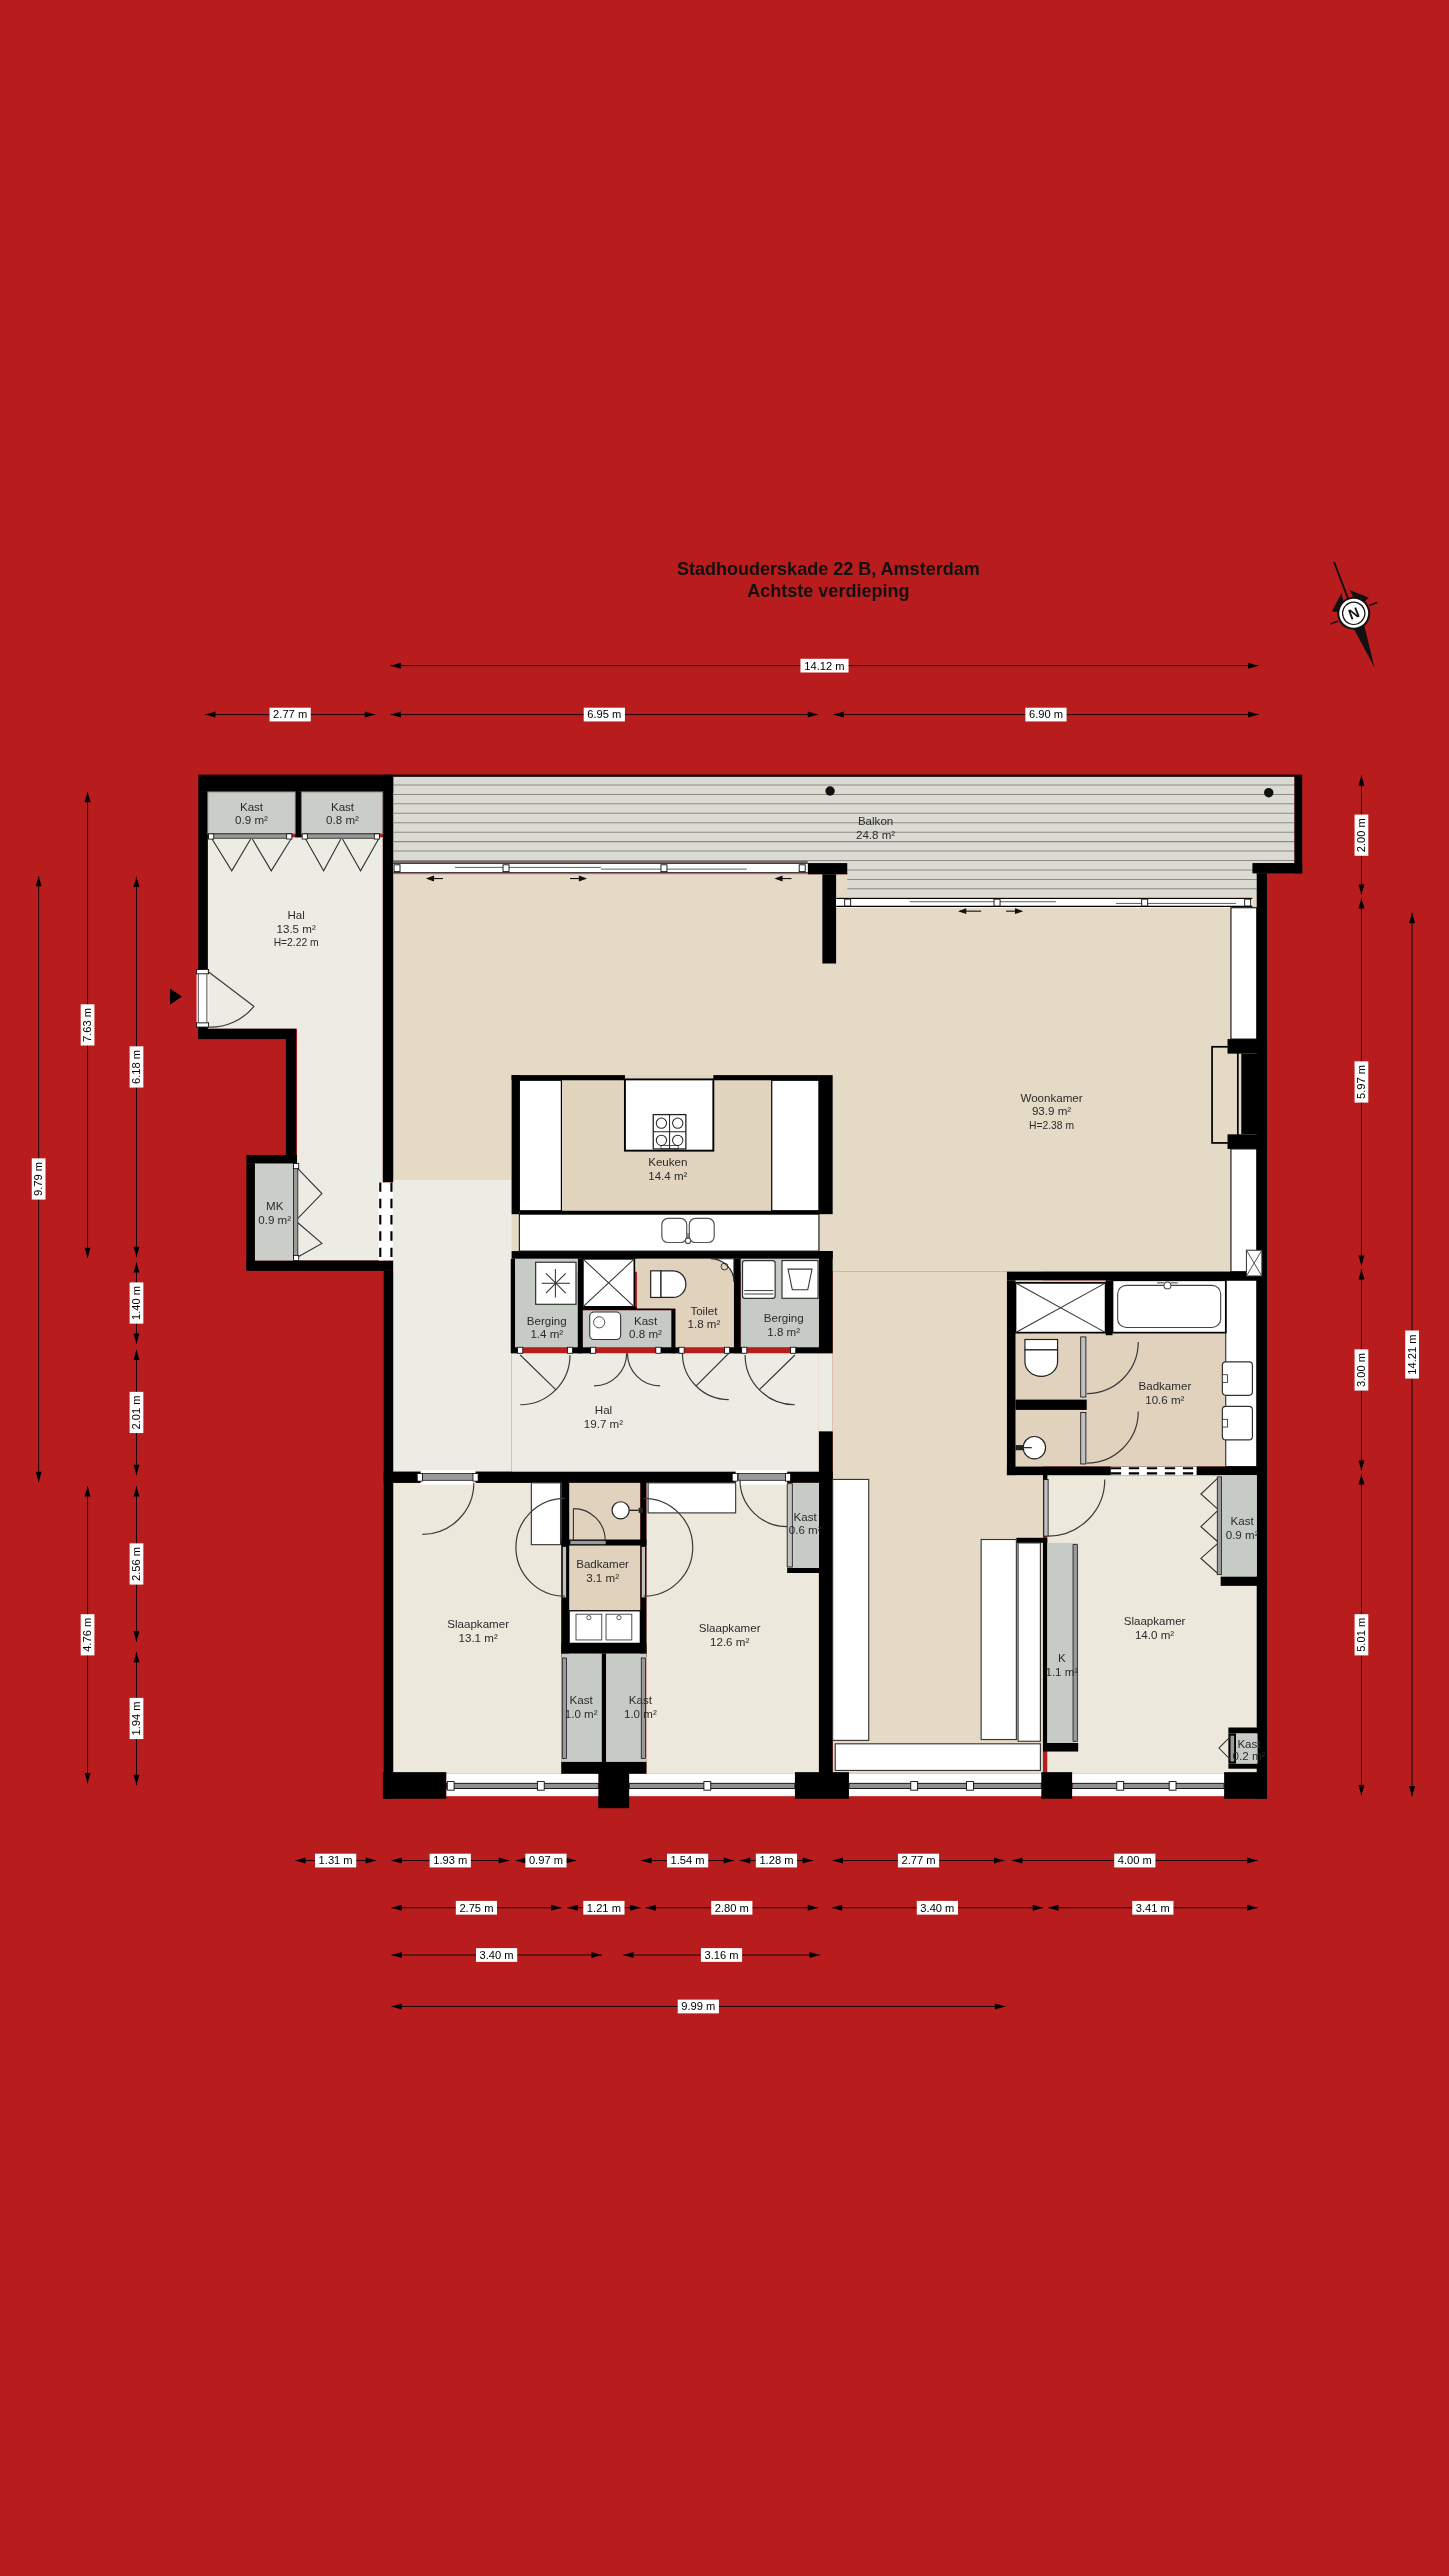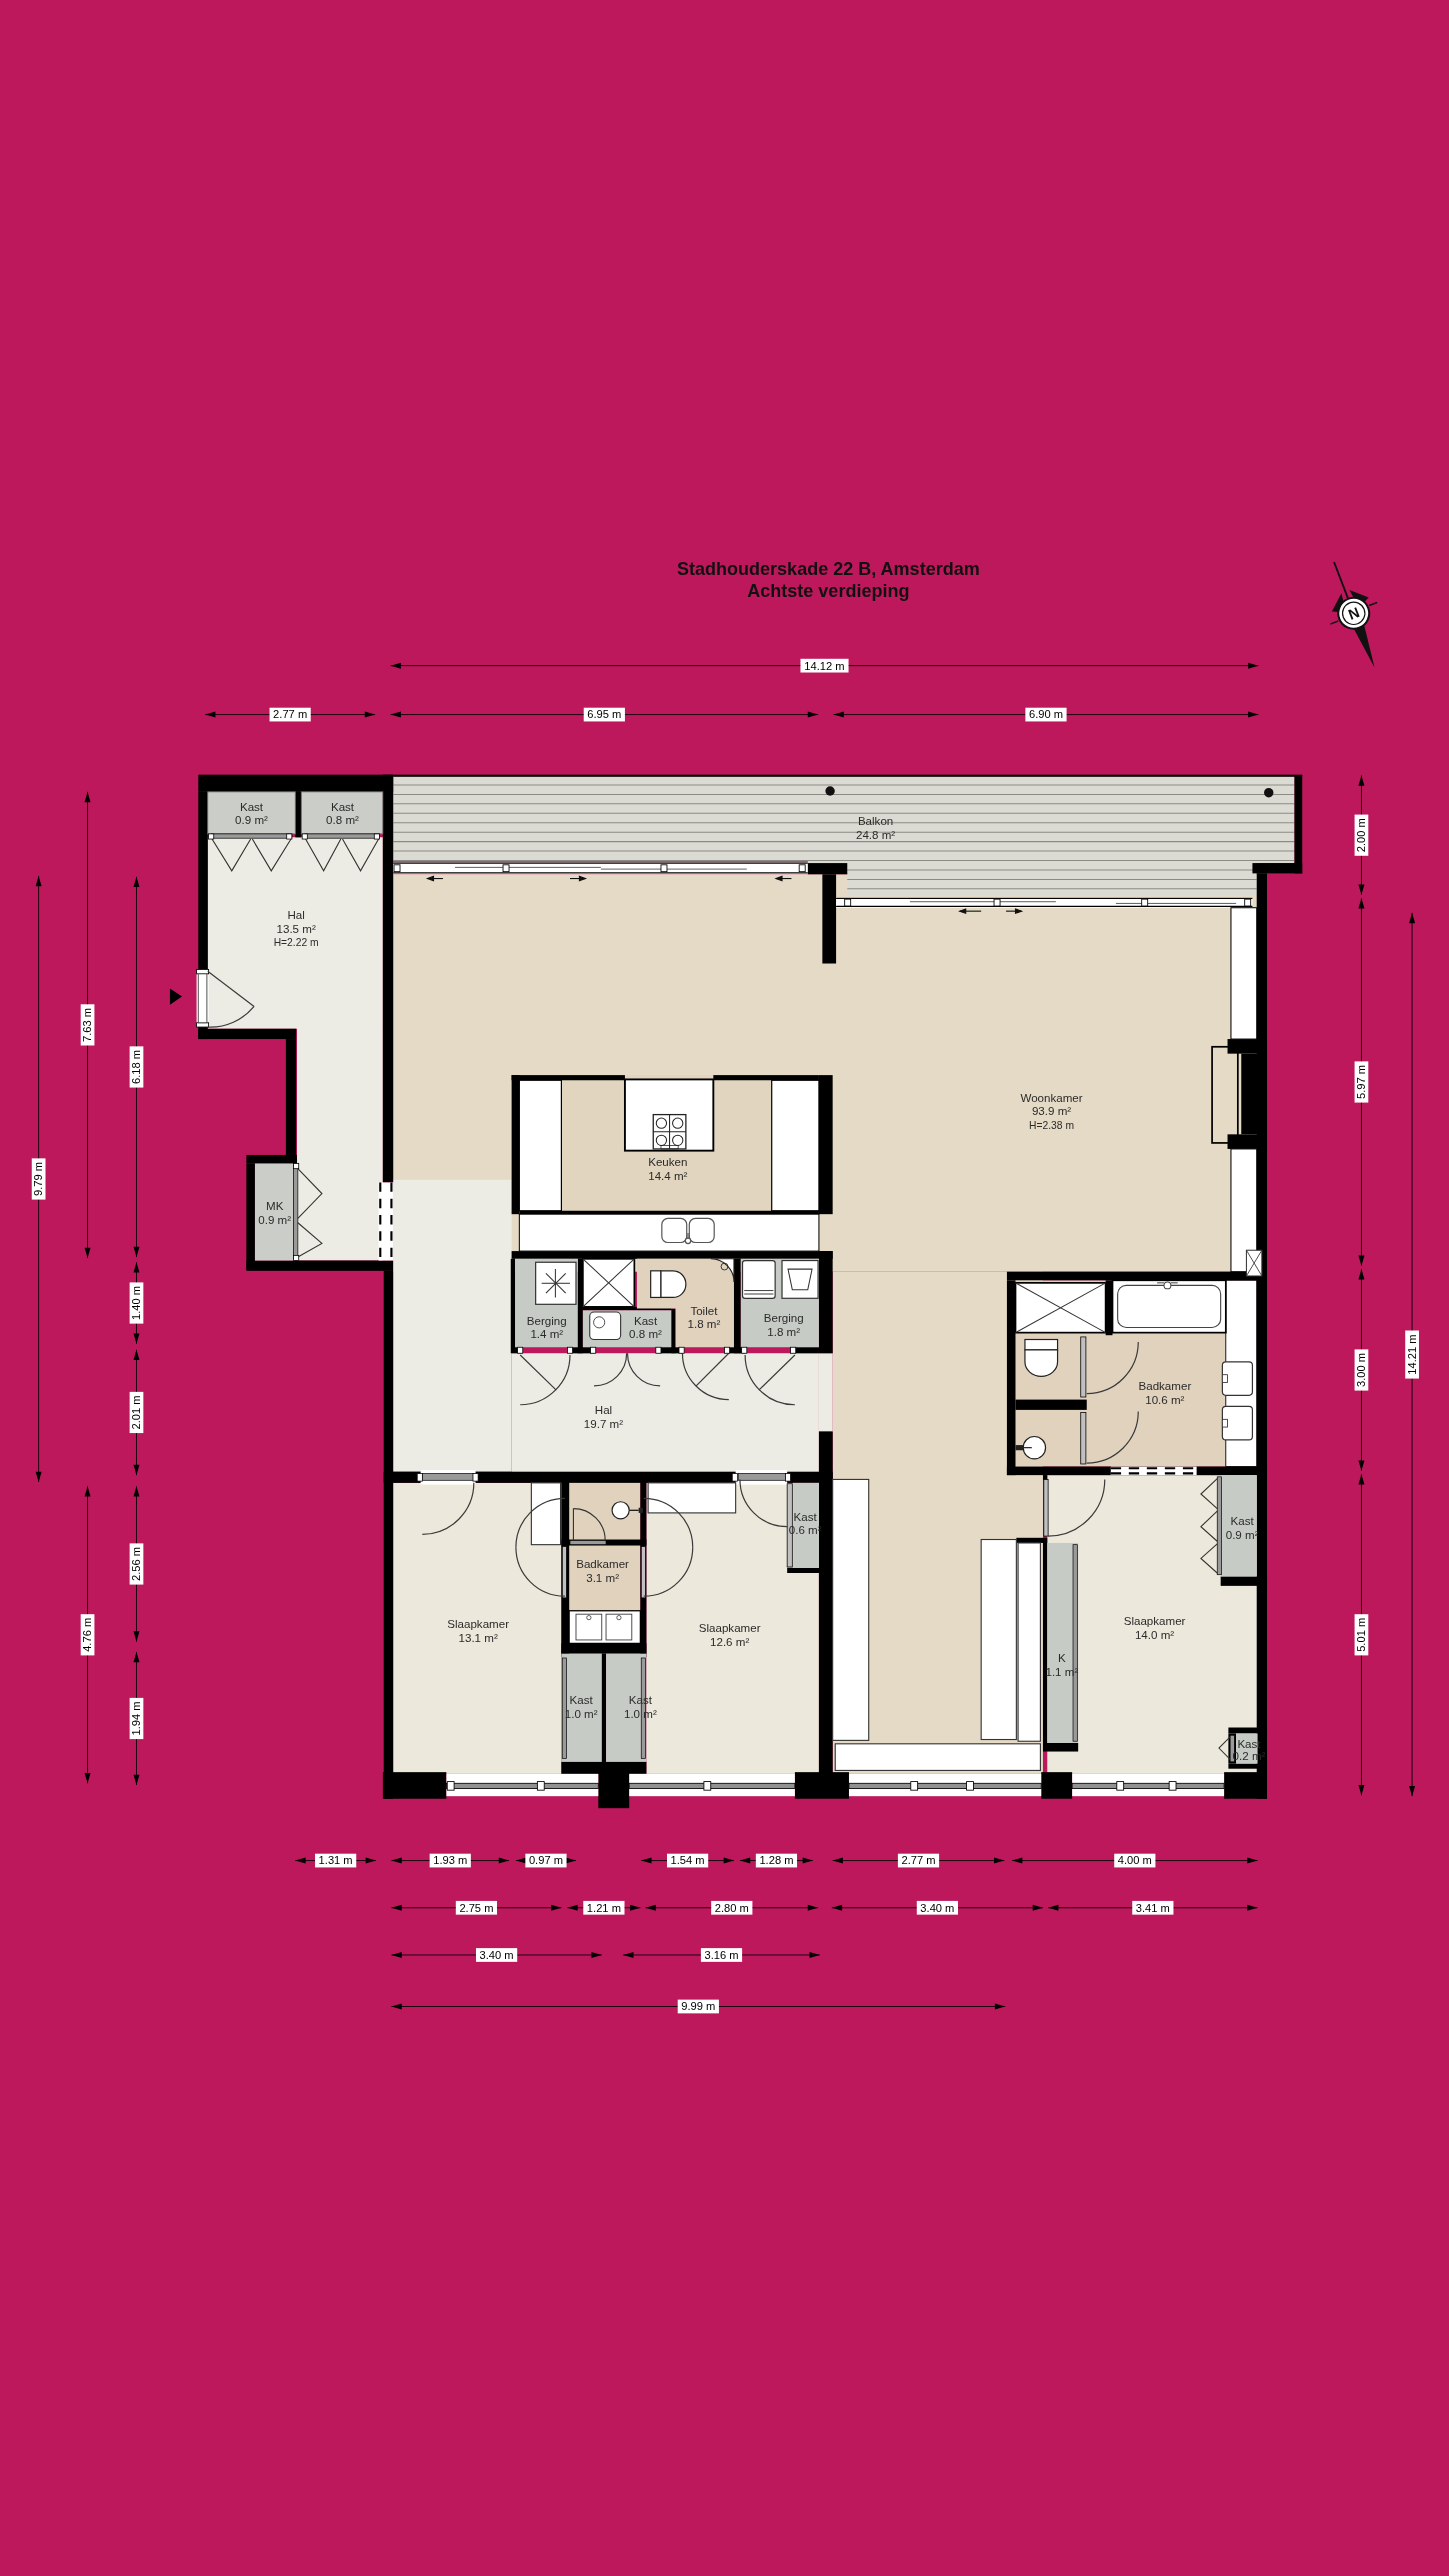--- a/index.html
+++ b/index.html
@@ -1,17 +1,17 @@
 <!DOCTYPE html>
 <html style="font-size:13.7px"><head>
 <meta charset="utf-8">
 <title>Floorplan</title>
 <style>
   html,body{margin:0;padding:0;background:#fff;}
-  #page{position:relative;width:1449px;height:2576px;background:#be185d;overflow:hidden;
+  #page{position:relative;width:1449px;height:2576px;background:#b91c1c;overflow:hidden;
         font-family:"Liberation Sans", sans-serif;}
   svg{position:absolute;left:0;top:0;}
   .rl{font-family:"Liberation Sans", sans-serif;font-size:13.5px;fill:#2b2b2b;text-anchor:middle;}
   .rs{font-family:"Liberation Sans", sans-serif;font-size:12px;fill:#2b2b2b;text-anchor:middle;}
   .dim{font-family:"Liberation Sans", sans-serif;font-size:13px;fill:#000;text-anchor:middle;}
   .ttl{font-family:"Liberation Sans", sans-serif;font-size:21px;font-weight:bold;fill:#111;text-anchor:middle;}
 </style>
 </head>
 <body>
 <div id="page">

